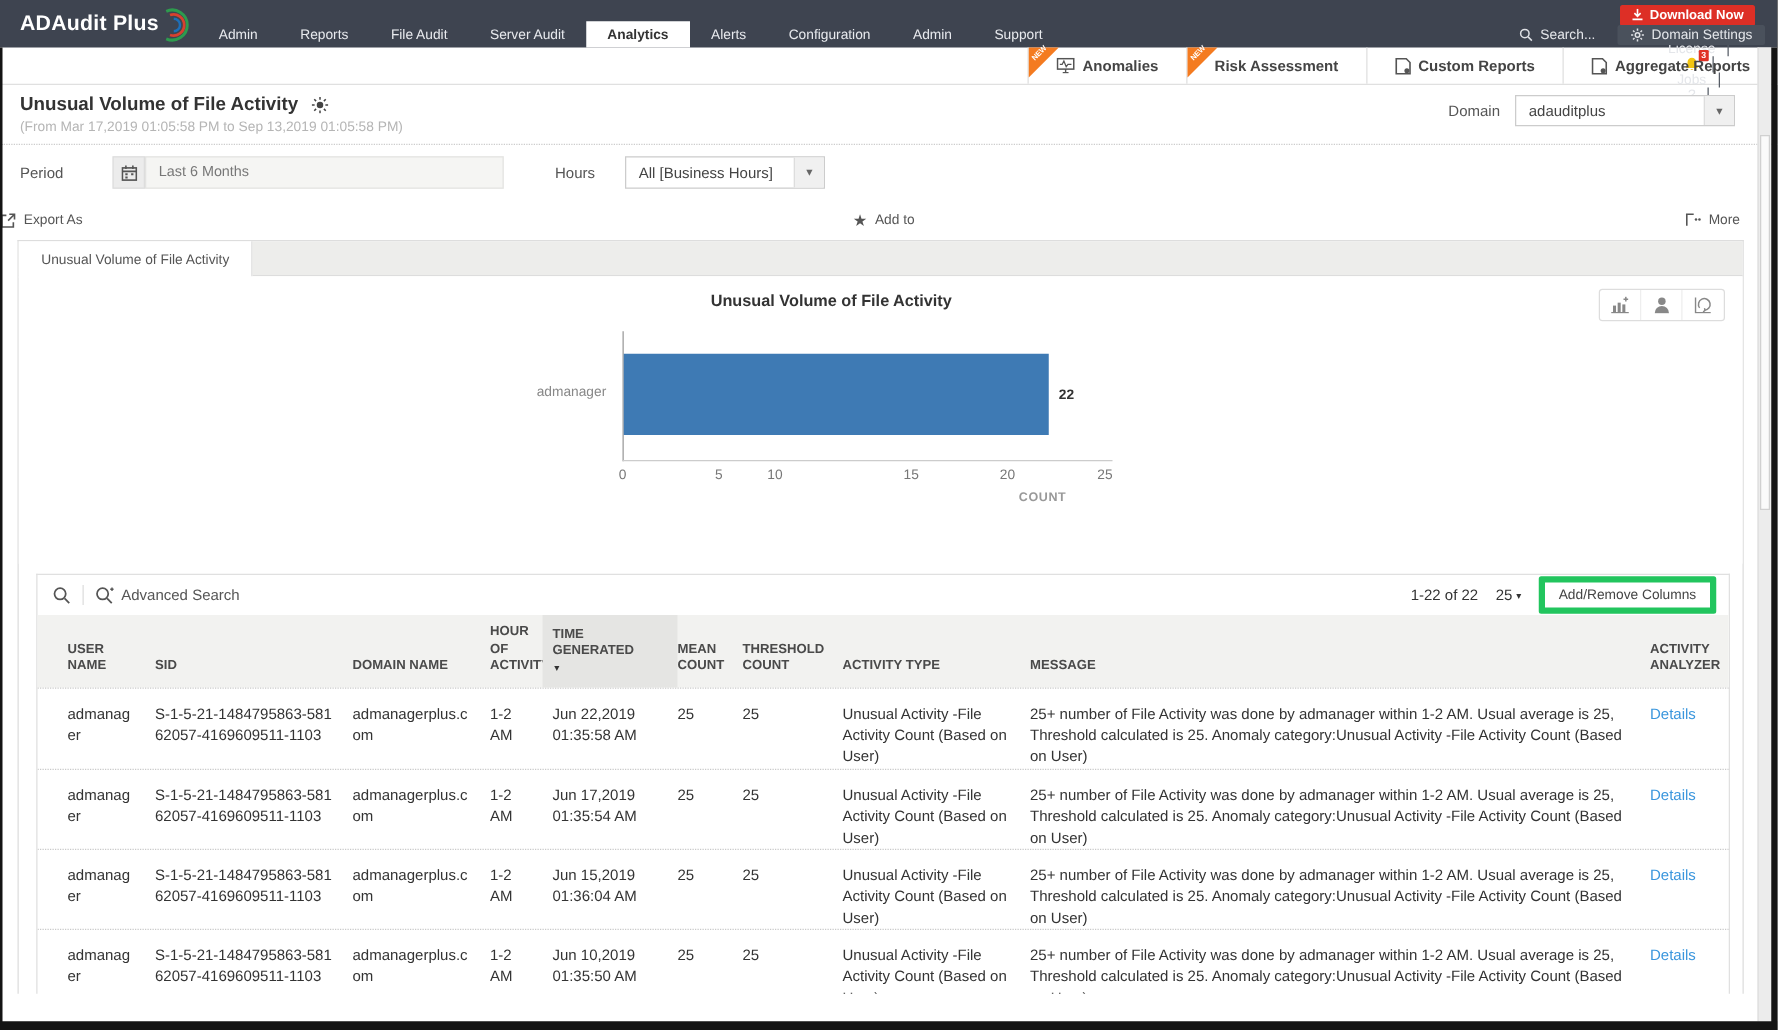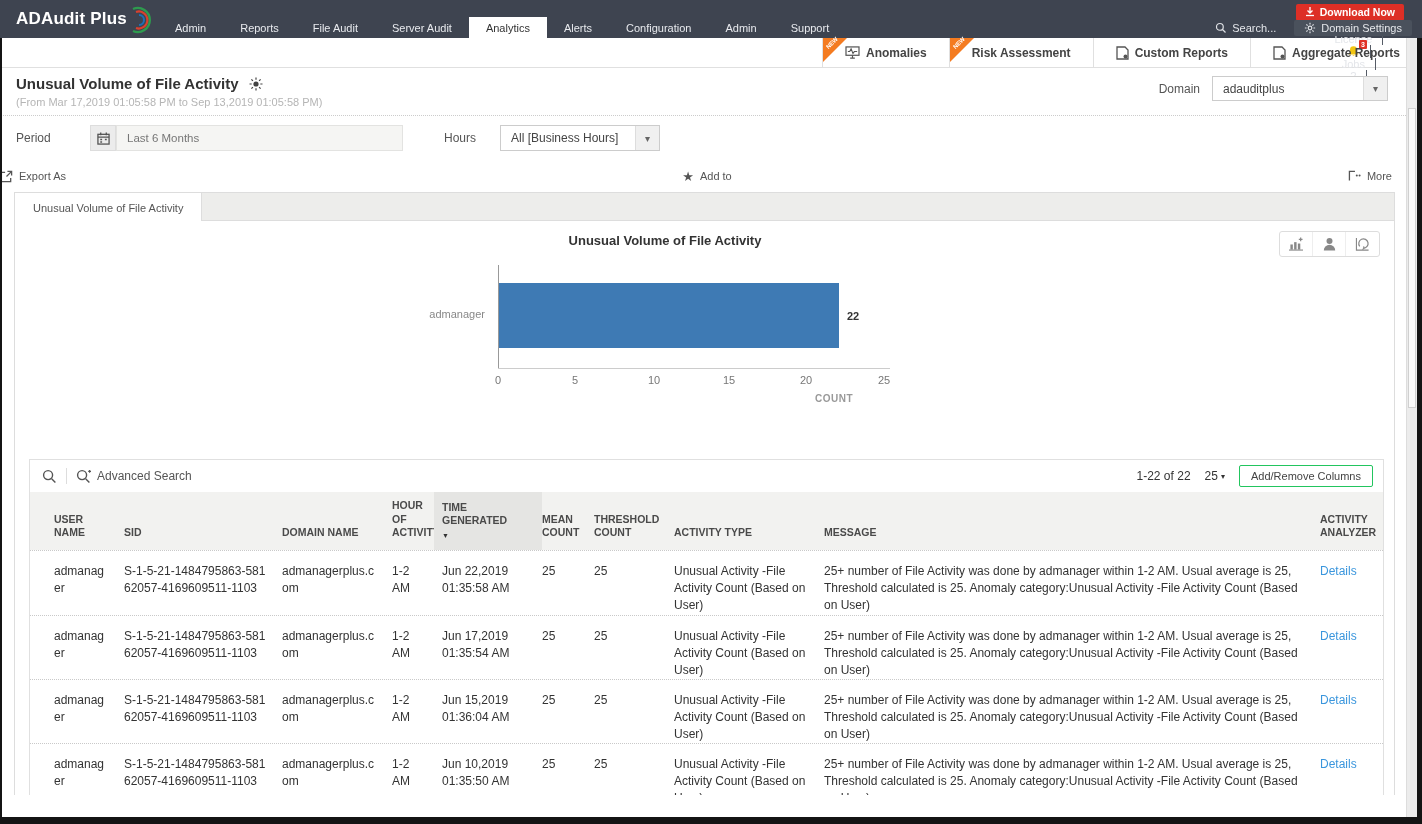--- a/index.html
+++ b/index.html
@@ -7,21 +7,21 @@
   #page {
     width:1422px; height:824px; position:relative; background:#fff;
     font-family:"Liberation Sans", sans-serif; overflow:hidden; margin:0 auto;
   }
   
   .topbar { position:relative; height:38px; background:#3e4450; }
   .logo { position:absolute; left:16px; top:0; height:38px; display:flex; align-items:center; gap:2px; cursor:pointer; }
   .logo-text { color:#fff; font-size:17px; font-weight:bold; letter-spacing:.2px; }
   .mainnav { position:absolute; left:158px; bottom:0; height:21px; display:flex; align-items:stretch; }
   .mainnav .nav-item { color:#e8eaee; font-size:11px; padding:0 17px; display:flex; align-items:center; cursor:pointer; }
-  .mainnav .nav-item.active { background:#fff; color:#333; font-weight:normal; }
+  .mainnav .nav-item.active { background:#fff; color:#333; font-weight:bold; }
   .topright1 { position:absolute; right:10px; top:4px; height:19px; display:flex; align-items:center; gap:0;flex-direction:column; }
   .topright1 .tr-item { color:#e4e6ea; font-size:11px; padding:0 10px; display:flex; align-items:center; gap:4px; cursor:pointer; border-right:1px solid #565c66; height:13px; }
   .topright1 .tr-item:last-child { border-right:none; }
   .dl-btn { background:#dd2f26; color:#fff; font-size:10.5px; font-weight:bold; border-radius:2px; padding:2px 9px 3px; margin-right:8px; display:flex; align-items:center; gap:5px; cursor:pointer; }
   .bell-wrap { position:relative; }
   .badge { position:absolute; top:-5px; right:-7px; background:#e03226; color:#fff; font-size:7px; font-weight:bold; padding:1px 2px; border-radius:1px; }
   .topright2 { position:absolute; right:10px; bottom:1px; height:19px; display:flex; align-items:center; gap:10px; }
   .searchbox { color:#e4e6ea; font-size:11px; display:flex; align-items:center; gap:5px; cursor:pointer; padding:2px 8px; }
   .domset { color:#e4e6ea; font-size:11px; display:flex; align-items:flex-start; gap:5px; cursor:pointer; background:#4a505a; background:#4a515c; border-radius:2px; padding:2px 10px; }
   
@@ -61,33 +61,33 @@
   .chart-tools { position:absolute; top:10px; right:14px; border:1px solid #ddd; border-radius:3px; display:flex; }
   .ctool { width:33px; height:24px; display:flex; align-items:center; justify-content:center; cursor:pointer; border-right:1px solid #eee; }
   .ctool:last-child { border-right:none; }
   .vaxis { position:absolute; left:483px; top:44px; width:1px; height:104px; background:#999; }
   .haxis { position:absolute; left:483px; top:147px; width:392px; height:1px; background:#ccc; }
   .barrow { position:absolute; left:484px; top:62px; height:65px; display:flex; align-items:center; }
   .hbar { height:65px; background:#3e7ab4; }
   .bar-value { margin-left:8px; font-size:11px; font-weight:bold; color:#333; }
   .cat-label { position:absolute; left:374px; top:87px; width:96px; text-align:right; font-size:11px; color:#888; }
   .tick { position:absolute; top:153px; width:30px; text-align:center; font-size:11px; color:#777; }
-  .t0{left:468px}.t1{left:545px}.t2{left:624px}.t3{left:699px}.t4{left:776px}.t5{left:854px}
+  .t0{left:468px}.t1{left:545px}.t2{left:590px}.t3{left:699px}.t4{left:776px}.t5{left:854px}
   .xlabel { position:absolute; left:800px; top:172px; width:74px; text-align:left; font-size:10px; font-weight:bold; color:#999; letter-spacing:.5px; }
   
   .tablebox { margin:8px 10px 0 14px; border:1px solid #e0e0e0; border-bottom:none; height:336px; overflow:hidden; background:#fff; }
   .ttoolbar { height:32px; display:flex; justify-content:space-between; align-items:center; padding:0 10px 0 12px; }
   .tt-left { display:flex; align-items:center; gap:9px; }
   .tt-div { width:1px; height:16px; background:#ddd; }
   .advsearch { display:flex; align-items:center; gap:6px; font-size:12px; color:#555; cursor:pointer; }
   .tt-right { display:flex; align-items:center; gap:14px; }
   .range-text { font-size:12px; color:#333; }
   .pagesize { font-size:12px; color:#333; display:flex; align-items:center; gap:3px; cursor:pointer; }
   .pagesize .pcaret { font-size:8px; color:#333; }
-  .addremove { font-size:11px; color:#444; background:#fff; border:1px solid #22c55e; border-radius:2px; padding:4px 11px; cursor:pointer; }
+  .addremove { font-size:11px; color:#444; background:#fff; border:5px solid #22c55e; border-radius:2px; padding:4px 11px; cursor:pointer; }
   .tgrid { display:grid; grid-template-columns:70px 158px 110px 50px 100px 52px 80px 150px 488px minmax(0,1fr); padding-left:24px; }
   .thead { background:#f2f2f0; height:58px; }
   .thcell { display:flex; flex-direction:column; justify-content:flex-end; padding:6px 12px 10px 0; font-size:10.5px; font-weight:bold; color:#4a4a4a; line-height:1.3; cursor:pointer; }
   .thcell.sorted { background:#e5e5e3; padding-left:8px; margin-left:-8px; }
   .sort-caret { font-size:7px; color:#333; margin-top:3px; }
   .th-last { padding-left:8px; }
   .trow { border-top:1px dotted #c9c9c9; }
   .tcell { font-size:12px; color:#333; line-height:1.42; padding:12px 14px 8px 0; word-wrap:break-word; }
   .tcell.sidcell { word-break:break-all; }
   .details-link { color:#3a96dd; cursor:pointer; padding-left:8px; }

